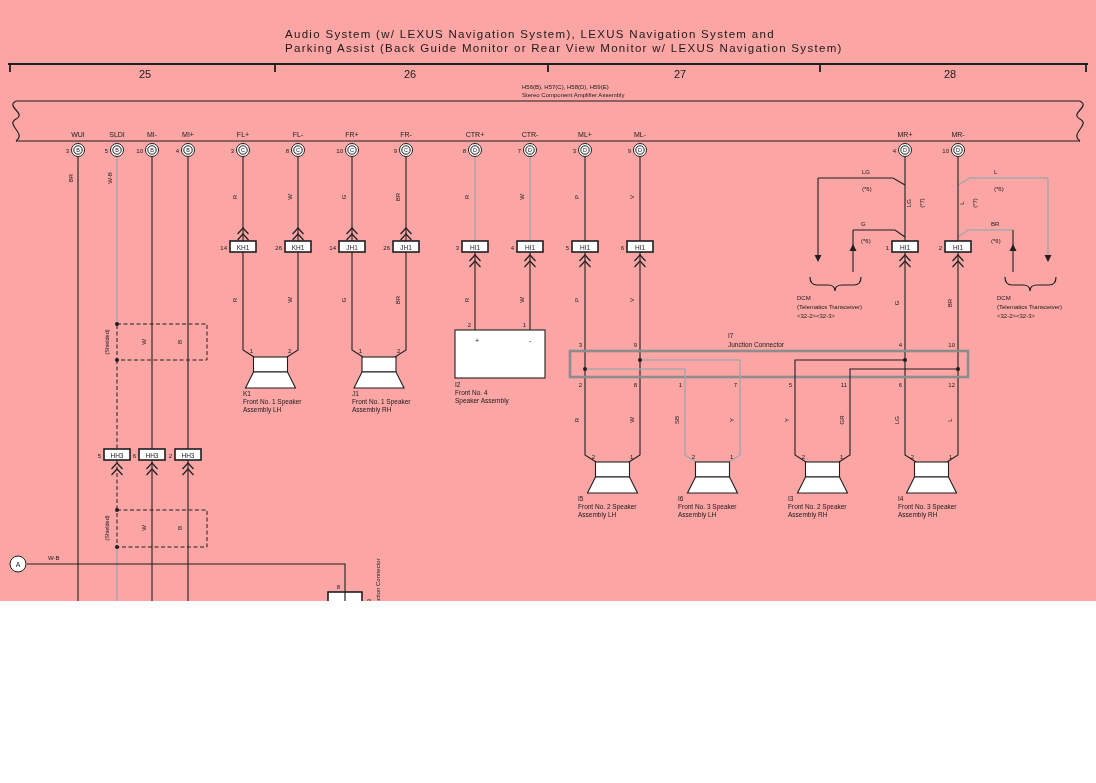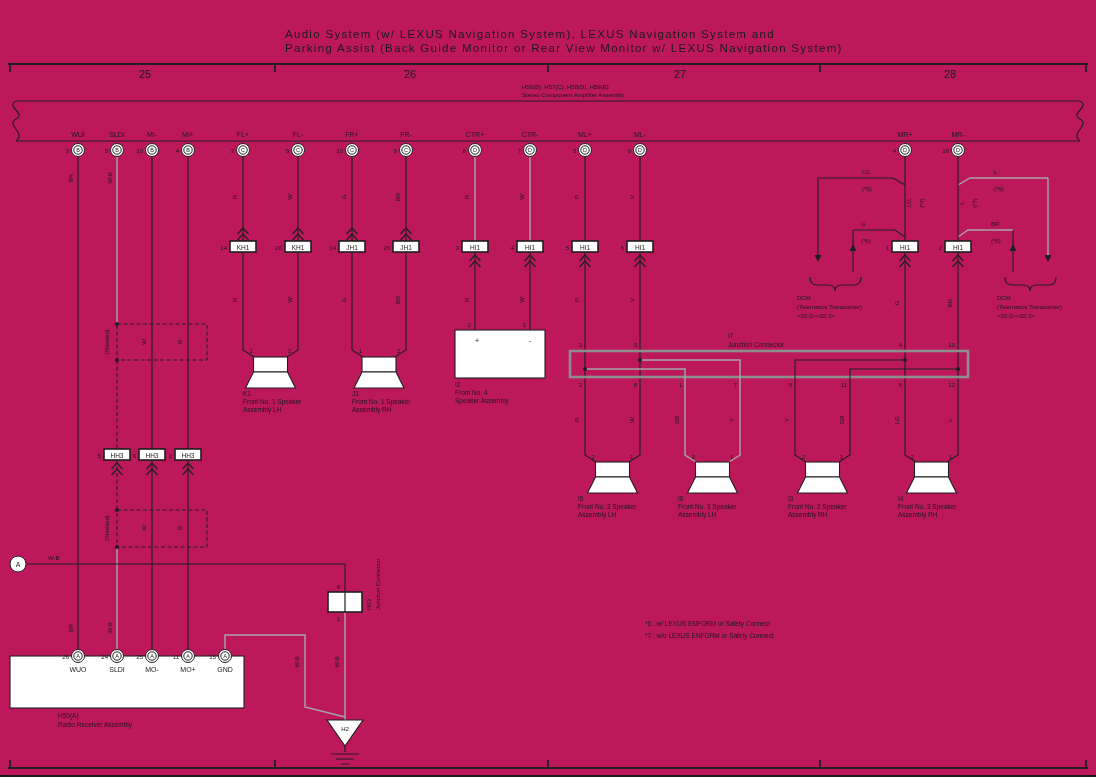--- a/index.html
+++ b/index.html
@@ -1,16 +1,16 @@
 <!DOCTYPE html>
 <html><head>
 <meta charset="utf-8">
 <style>
   html,body{margin:0;padding:0;background:#fff;}
-  .wrap{width:1096px;height:777px;background:#be185d;position:relative;overflow:hidden;}
+  .wrap{width:1096px;height:601px;background:#fca5a5;position:relative;overflow:hidden;}
   svg{display:block;}
   .t{font-family:"Liberation Sans","DejaVu Sans",sans-serif;fill:#1a1a1a;}
   .f55{font-size:5.5px;}
   .f6{font-size:6px;}
   .f65{font-size:6.5px;}
   .f7{font-size:7px;}
   .f11{font-size:11px;}
   .title{font-size:11.5px;letter-spacing:1.3px;}
   .mid{text-anchor:middle;}
   .end{text-anchor:end;}

